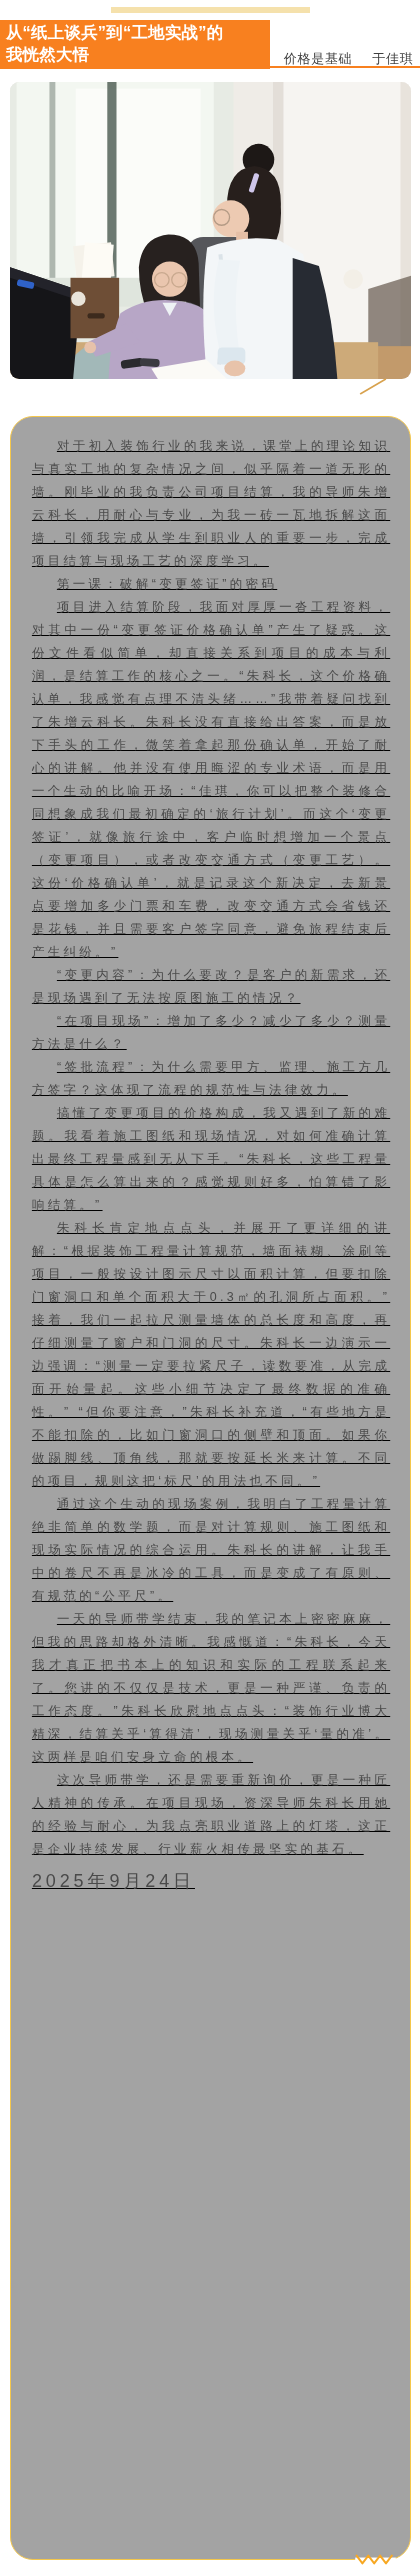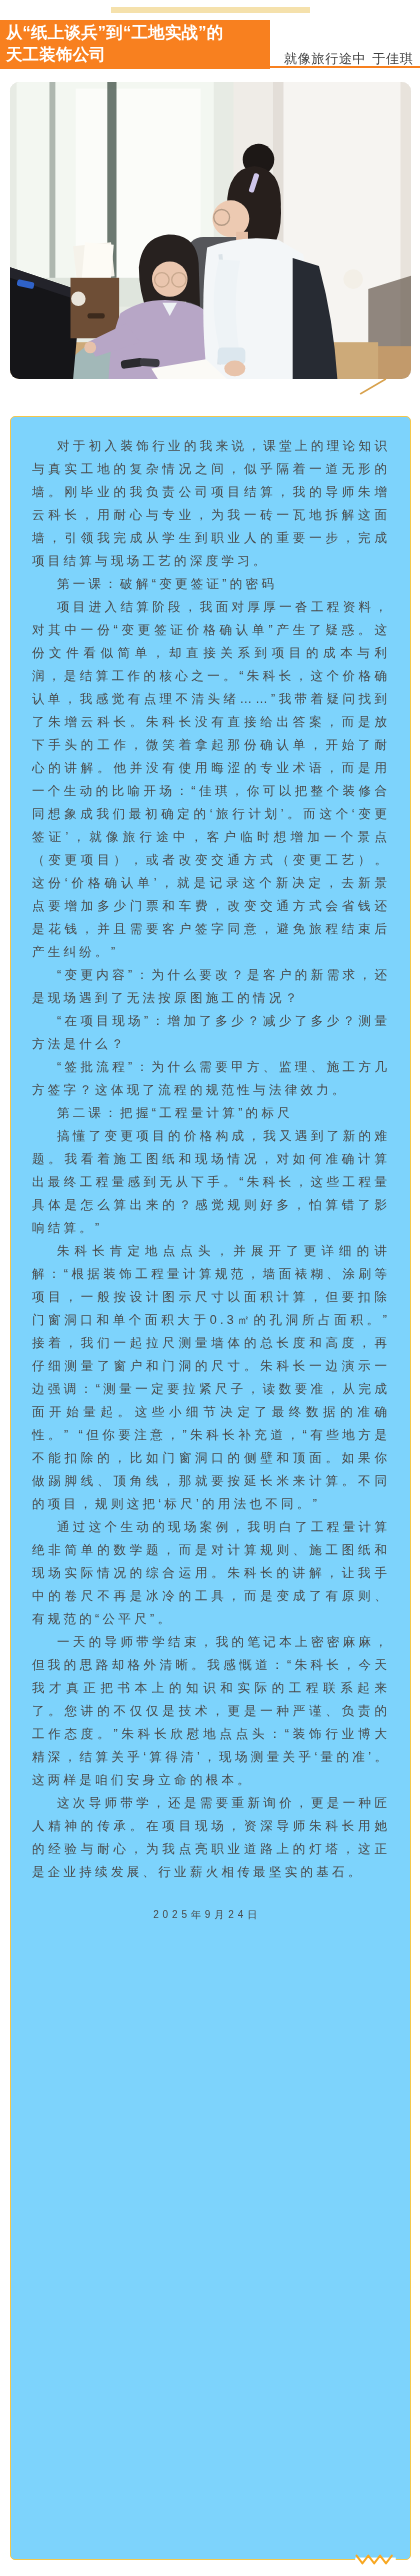--- a/index.html
+++ b/index.html
@@ -5,53 +5,53 @@
   html,body { margin:0; padding:0; background:#ffffff; }
   body { font-family:"Liberation Sans","DejaVu Sans",sans-serif; }
   .page { position:relative; width:420px; height:2576px; background:#ffffff; overflow:hidden; }
 
   .top-accent { position:absolute; left:111px; top:6.6px; width:199px; height:6.6px; background:#F5E1AC; }
 
   .title-box { position:absolute; left:0; top:19.7px; width:270px; height:49px; background:#F8801F;
                color:#ffffff; font-weight:bold; font-size:16.4px; line-height:21.7px;
                padding:2.6px 0 0 5.9px; box-sizing:border-box; letter-spacing:0.3px; white-space:nowrap; }
   .byline { position:absolute; top:50px; right:6.6px; font-size:13px; color:#3f3f3f; letter-spacing:0.7px; }
-  .byline .author { margin-left:6px; }
+  .byline .author { margin-left:20px; }
   .header-rule { position:absolute; left:270px; top:66px; width:150px; height:2px; background:#F8801F; }
 
   .photo { position:absolute; left:9.9px; top:82px; width:401px; height:297px;
            border-radius:9.2px; overflow:hidden; background:#efece7; }
   .photo svg { display:block; width:100%; height:100%; }
 
   .diag { position:absolute; left:358px; top:376px; }
 
   .content-box { position:absolute; left:9.9px; top:416px; width:401px; height:2144px;
-                 box-sizing:border-box; border:1.3px solid #F5C74B; border-radius:5px;
-                 background:#7dd3fc; padding:18.4px 19.7px 0 21px; overflow:hidden; }
+                 box-sizing:border-box; border:1.3px solid #F5C74B; border-radius:23px;
+                 background:#a3a3a3; padding:18.4px 19.7px 0 21px; overflow:hidden;text-decoration:underline; }
   .content-box p { margin:0; text-indent:2em; font-size:12.5px; line-height:23px;
                    letter-spacing:3.3px; color:#4a4a4a; text-align:justify; }
-  .date { margin-top:24px; text-align:center; font-size:10px; letter-spacing:3.9px;
+  .date { margin-top:8px; text-align:left; font-size:18px; letter-spacing:3.9px;
           color:#4a4a4a; padding-right:7.9px; }
 
   .zigzag { position:absolute; right:21px; bottom:-7.9px; }
 </style>
 </head>
 <body>
 
 <div class="page">
 
   <div class="top-accent"></div>
 
   <div>
     <div class="title-box">
       <div>从“纸上谈兵”到“工地实战”的</div>
-      <div>天工装饰公司</div>
+      <div>我恍然大悟</div>
     </div>
     <div class="byline">
-      <span>就像旅行途中</span><span class="author">于佳琪</span>
+      <span>价格是基础</span><span class="author">于佳琪</span>
     </div>
     <div class="header-rule"></div>
   </div>
 
   <div class="photo">
     <svg viewBox="0 0 610 452" preserveAspectRatio="none">
 
       <rect width="610" height="452" fill="#efece7"></rect>
       <rect x="0" y="0" width="340" height="452" fill="#e7ebe4"></rect>
       <rect x="10" y="0" width="300" height="330" fill="#f3f7f1"></rect>
@@ -116,21 +116,20 @@
   </svg>
 
   <div class="content-box">
     <div>
         <p>对于初入装饰行业的我来说，课堂上的理论知识与真实工地的复杂情况之间，似乎隔着一道无形的墙。刚毕业的我负责公司项目结算，我的导师朱增云科长，用耐心与专业，为我一砖一瓦地拆解这面墙，引领我完成从学生到职业人的重要一步，完成项目结算与现场工艺的深度学习。</p>
         <p>第一课：破解“变更签证”的密码</p>
         <p>项目进入结算阶段，我面对厚厚一沓工程资料，对其中一份“变更签证价格确认单”产生了疑惑。这份文件看似简单，却直接关系到项目的成本与利润，是结算工作的核心之一。“朱科长，这个价格确认单，我感觉有点理不清头绪……”我带着疑问找到了朱增云科长。朱科长没有直接给出答案，而是放下手头的工作，微笑着拿起那份确认单，开始了耐心的讲解。他并没有使用晦涩的专业术语，而是用一个生动的比喻开场：“佳琪，你可以把整个装修合同想象成我们最初确定的‘旅行计划’。而这个‘变更签证’，就像旅行途中，客户临时想增加一个景点（变更项目），或者改变交通方式（变更工艺）。这份‘价格确认单’，就是记录这个新决定，去新景点要增加多少门票和车费，改变交通方式会省钱还是花钱，并且需要客户签字同意，避免旅程结束后产生纠纷。”</p>
         <p>“变更内容”：为什么要改？是客户的新需求，还是现场遇到了无法按原图施工的情况？</p>
         <p>“在项目现场”：增加了多少？减少了多少？测量方法是什么？</p>
         <p>“签批流程”：为什么需要甲方、监理、施工方几方签字？这体现了流程的规范性与法律效力。</p>
-        <p>第二课：把握“工程量计算”的标尺</p>
         <p>搞懂了变更项目的价格构成，我又遇到了新的难题。我看着施工图纸和现场情况，对如何准确计算出最终工程量感到无从下手。“朱科长，这些工程量具体是怎么算出来的？感觉规则好多，怕算错了影响结算。”</p>
         <p>朱科长肯定地点点头，并展开了更详细的讲解：“根据装饰工程量计算规范，墙面裱糊、涂刷等项目，一般按设计图示尺寸以面积计算，但要扣除门窗洞口和单个面积大于0.3㎡的孔洞所占面积。” 接着，我们一起拉尺测量墙体的总长度和高度，再仔细测量了窗户和门洞的尺寸。朱科长一边演示一边强调：“测量一定要拉紧尺子，读数要准，从完成面开始量起。这些小细节决定了最终数据的准确性。” “但你要注意，”朱科长补充道，“有些地方是不能扣除的，比如门窗洞口的侧壁和顶面。如果你做踢脚线、顶角线，那就要按延长米来计算。不同的项目，规则这把‘标尺’的用法也不同。”</p>
         <p>通过这个生动的现场案例，我明白了工程量计算绝非简单的数学题，而是对计算规则、施工图纸和现场实际情况的综合运用。朱科长的讲解，让我手中的卷尺不再是冰冷的工具，而是变成了有原则、有规范的“公平尺”。</p>
         <p>一天的导师带学结束，我的笔记本上密密麻麻，但我的思路却格外清晰。我感慨道：“朱科长，今天我才真正把书本上的知识和实际的工程联系起来了。您讲的不仅仅是技术，更是一种严谨、负责的工作态度。”朱科长欣慰地点点头：“装饰行业博大精深，结算关乎‘算得清’，现场测量关乎‘量的准’。这两样是咱们安身立命的根本。</p>
         <p>这次导师带学，还是需要重新询价，更是一种匠人精神的传承。在项目现场，资深导师朱科长用她的经验与耐心，为我点亮职业道路上的灯塔，这正是企业持续发展、行业薪火相传最坚实的基石。</p>
       </div>
     <div class="date">2025年9月24日</div>
   </div>
 
   <svg class="zigzag" width="41" height="17" style="position:absolute; left:355px; top:2551px;" viewBox="0 0 62 26">

